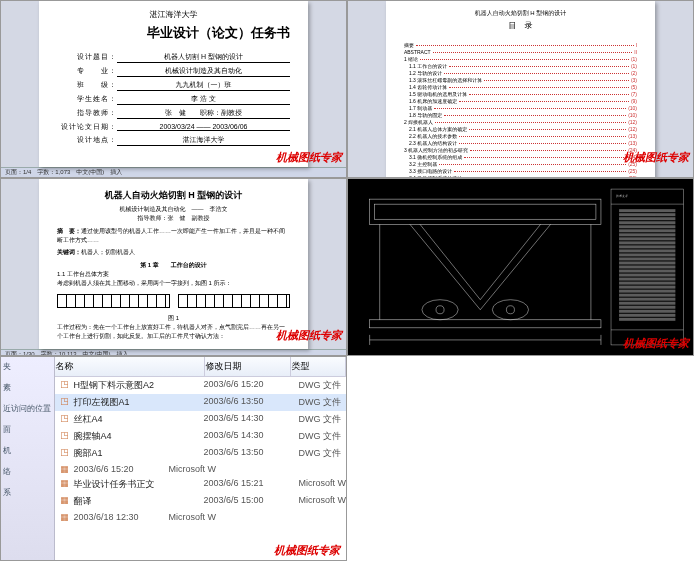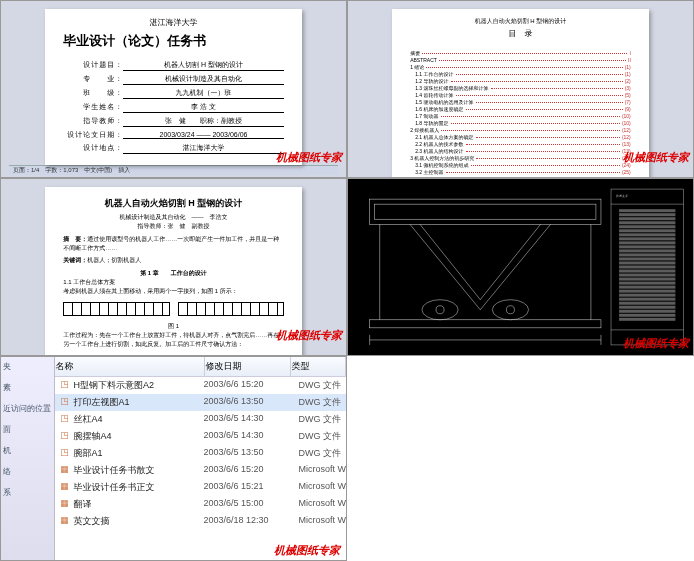--- a/index.html
+++ b/index.html
@@ -1,24 +1,24 @@
 <!DOCTYPE html>
 <html><head>
 <meta charset="utf-8">
 <style>
 *{margin:0;padding:0;box-sizing:border-box;font-family:"Microsoft YaHei",SimSun,sans-serif}
 body{background:#fff;width:694px;height:561px;position:relative;overflow:hidden}
 .grid{display:grid;grid-template-columns:1fr 1fr;grid-template-rows:178px 178px 205px;width:694px;height:561px}
 .cell{border:1px solid #999;position:relative;overflow:hidden;background:#fff}
-.doc-pane{background:#d4d8e4;padding:8px;display:flex;flex-direction:column}
+.doc-pane{background:#d4d8e4;padding:0;display:flex;flex-direction:column}
 .paper{background:#fff;flex:1;margin:0 auto;width:78%;box-shadow:2px 2px 4px rgba(0,0,0,.3);padding:8px 18px;font-size:7px;color:#000;position:relative}
 .statusbar{height:10px;background:#cfd6e8;border-top:1px solid #9aa;font-size:6px;color:#333;display:flex;align-items:center;gap:4px;padding:0 4px}
 .wm{position:absolute;right:4px;bottom:12px;color:#d00;font-size:11px;font-style:italic;font-weight:bold;pointer-events:none}
 .title1{text-align:center;font-size:8px;margin-bottom:4px}
-.title2{text-align:left;font-size:13px;font-weight:bold;font-family:SimSun;margin-bottom:10px}
+.title2{text-align:right;font-size:13px;font-weight:bold;font-family:SimSun;margin-bottom:10px}
 .formrow{display:flex;font-size:7px;margin:3px 0;align-items:baseline}
 .formrow .lbl{width:60px;text-align:right;letter-spacing:1px}
 .formrow .val{flex:1;border-bottom:1px solid #000;text-align:center;padding:0 4px}
 .toc{font-size:5px;line-height:1.4}
 .toc-title{text-align:center;font-size:8px;margin-bottom:11px}
 .toc-row{display:flex;white-space:nowrap}
 .toc-row .t{flex-shrink:0}
 .toc-row .d{flex:1;border-bottom:1px dotted #c33;margin:0 2px;height:4px}
 .toc-row .p{color:#c33;flex-shrink:0}
 .essay{font-size:6px;line-height:1.5}
@@ -325,39 +325,37 @@
             <span class="ty">DWG 文件</span>
           </div>
           <div class="frow">
             <span class="ic">◳</span>
             <span class="nm">腕部A1</span>
             <span class="dt">2003/6/5 13:50</span>
             <span class="ty">DWG 文件</span>
           </div>
           <div class="frow">
             <span class="ic">▦</span>
-            <span class="nm">毕业设计任务书散文</span>
             <span class="dt">2003/6/6 15:20</span>
             <span class="ty">Microsoft W</span>
           </div>
           <div class="frow">
             <span class="ic">▦</span>
             <span class="nm">毕业设计任务书正文</span>
             <span class="dt">2003/6/6 15:21</span>
             <span class="ty">Microsoft W</span>
           </div>
           <div class="frow">
             <span class="ic">▦</span>
             <span class="nm">翻译</span>
             <span class="dt">2003/6/5 15:00</span>
             <span class="ty">Microsoft W</span>
           </div>
           <div class="frow">
             <span class="ic">▦</span>
-            <span class="nm">英文文摘</span>
             <span class="dt">2003/6/18 12:30</span>
             <span class="ty">Microsoft W</span>
           </div>
         </div>
  </div>
  <div class="wm" style="bottom:2px;right:6px">机械图纸专家</div>
 </div>
 
 <div class="cell" style="border:none"></div>
 

